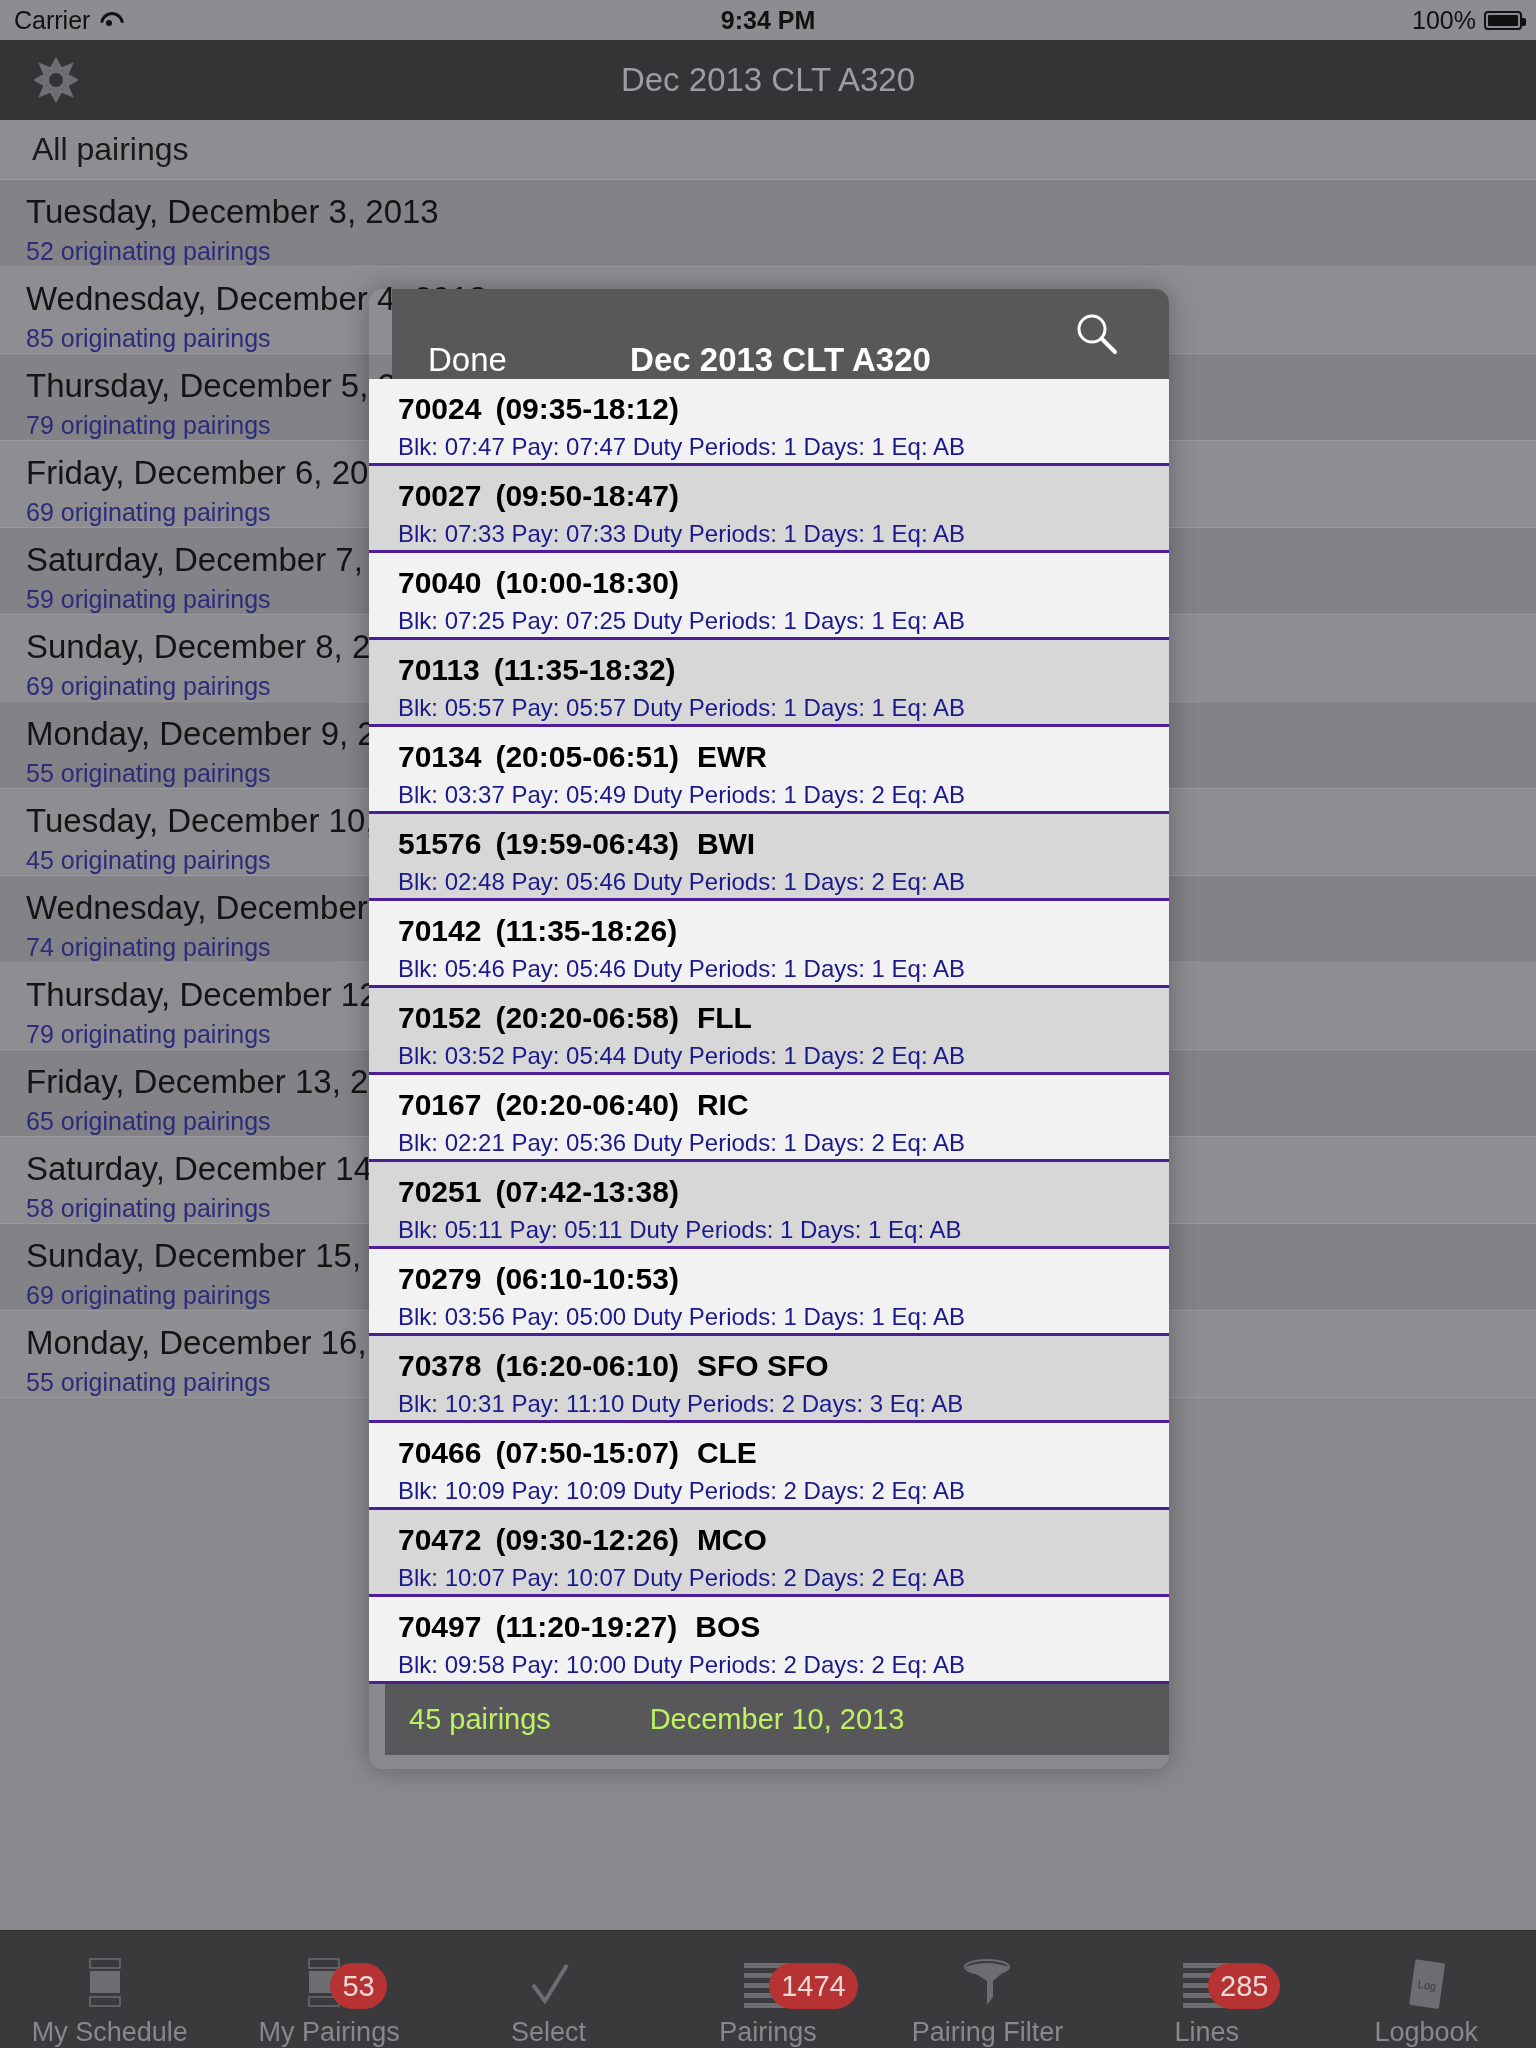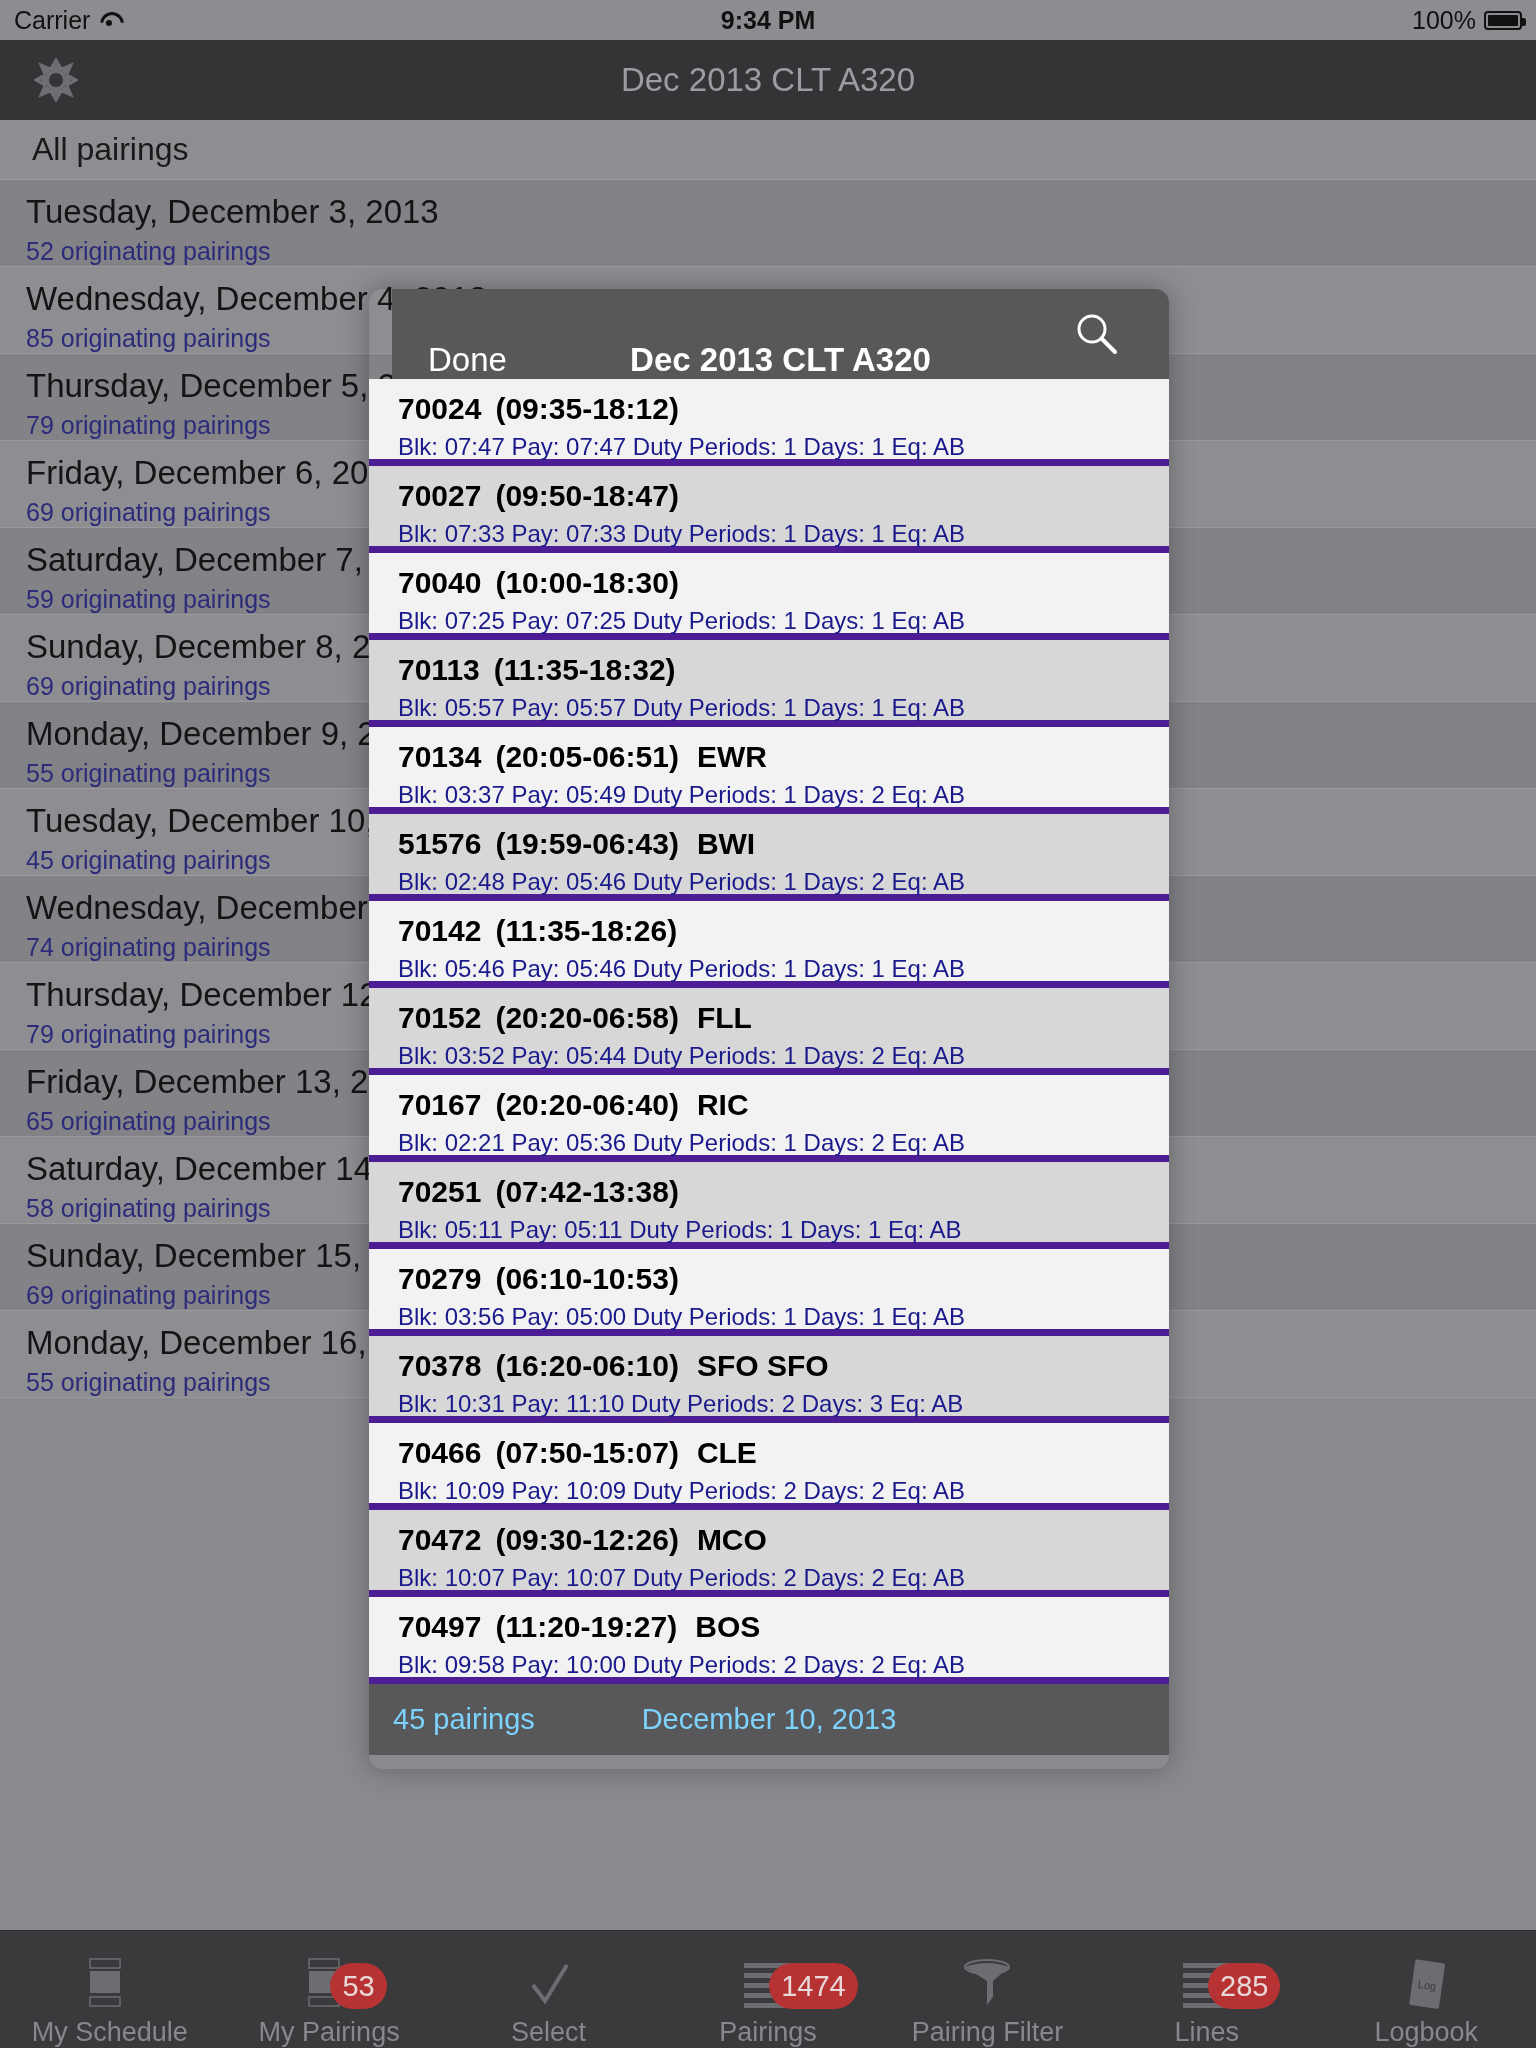--- a/index.html
+++ b/index.html
@@ -82,32 +82,32 @@
     display:flex; align-items:flex-end; position:relative;margin-left:23px;
   }
   .popup-hdr .done{ position:absolute; left:36px; color:#fff; font-size:33px; }
   .popup-hdr .ptitle{ width:100%; text-align:center; color:#fff; font-size:33px; font-weight:bold; }
   .popup-hdr .searchbtn{ position:absolute; right:48px; top:50%; transform:translateY(-50%); width:48px; height:48px; }
 
   .plist{ height:1305px; background:#f2f2f2; overflow:hidden; }
   .prow{
     height:87px; padding:9px 0 0 29px;
     background:#f2f2f2;
-    border-bottom:7px solid #4c1d95;
+    border-bottom:3px solid #4c1d95;
   }
   .prow.alt{ background:#d7d7d7; }
   .prow .t1{ color:#000; font-size:30px; font-weight:bold; line-height:42px; white-space:nowrap; }
   .prow .t1 .num{ letter-spacing:0px; }
   .prow .t1 .tm{ margin-left:14px; }
   .prow .t1 .city{ margin-left:18px; }
   .prow .t2{ color:#1a1a8c; font-size:24px; line-height:33px; white-space:nowrap; }
 
   .popup-ftr{
     height:71px; background:#58585a;
-    display:flex; align-items:center; position:relative; color:#7dd3fc; font-size:29px;
+    display:flex; align-items:center; position:relative; color:#bef264; font-size:29px;margin-left:16px;
   }
   .popup-ftr .cnt{ position:absolute; left:24px; }
   .popup-ftr .dt{ width:100%; text-align:center; }
 
   
   .tabbar{
     position:absolute; bottom:0; left:0; width:1536px; height:118px;
     background:#3a3a3d; display:flex;
     border-top:1px solid #2c2c2f;
   }

